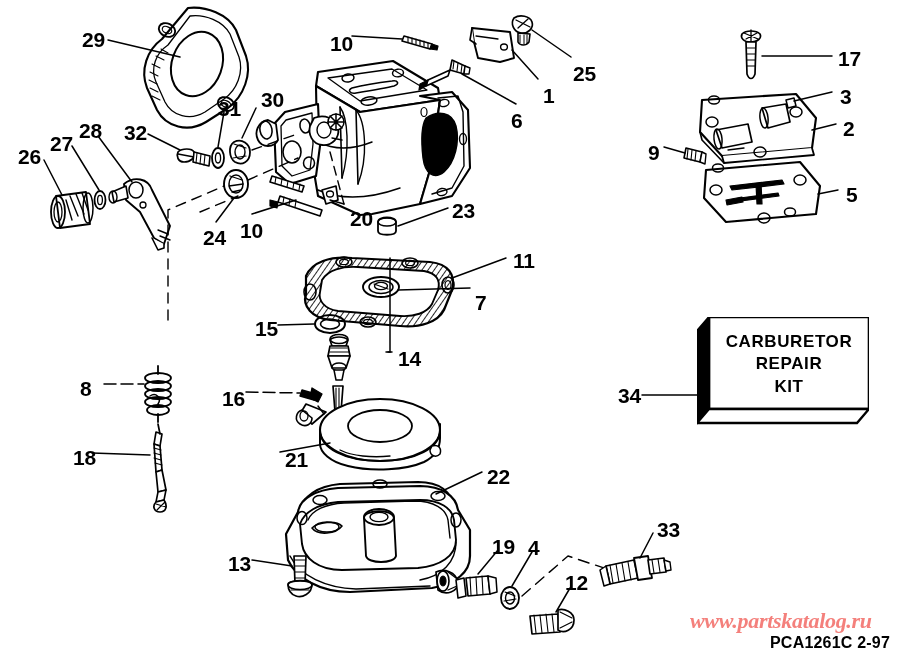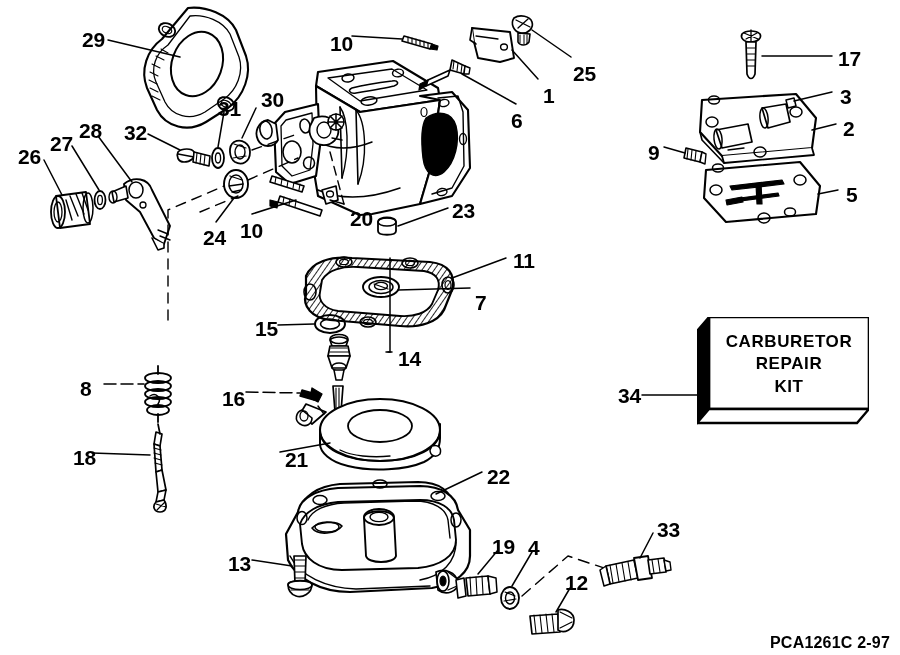--- a/index.html
+++ b/index.html
@@ -505,15 +505,16 @@
       <div class="callout" style="left: 257px; top: 449px; margin-left: 28px;">21</div>
       <div class="callout" style="left: 487px; top: 466px;">22</div>
       <div class="callout" style="left: 618px; top: 385px;">34</div>
       <div class="callout" style="left: 228px; top: 553px;">13</div>
       <div class="callout" style="left: 492px; top: 536px;">19</div>
       <div class="callout" style="left: 528px; top: 537px;">4</div>
       <div class="callout" style="left: 565px; top: 572px;">12</div>
       <div class="callout" style="left: 657px; top: 519px;">33</div>
     </div>
 
+  <div class="wm">www.partskatalog.ru</div>
   <div class="code">PCA1261C  2-97</div>
 
 </div>
 
 </body></html>

